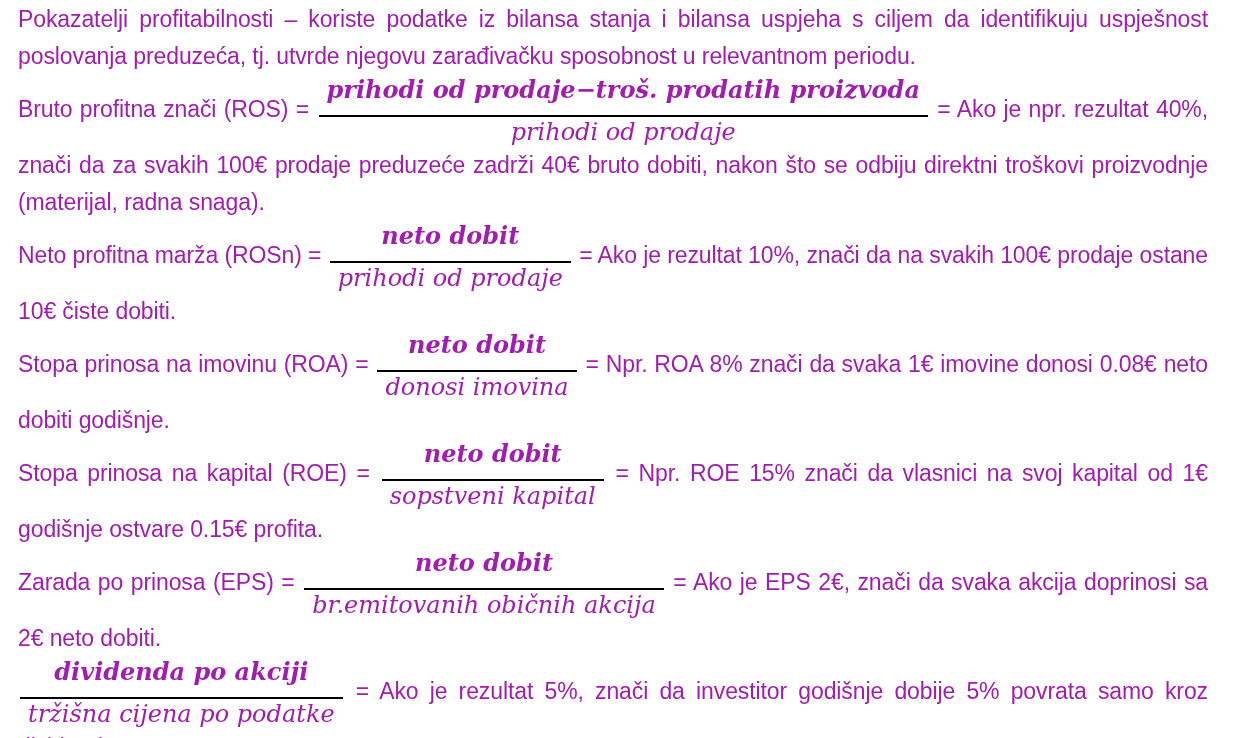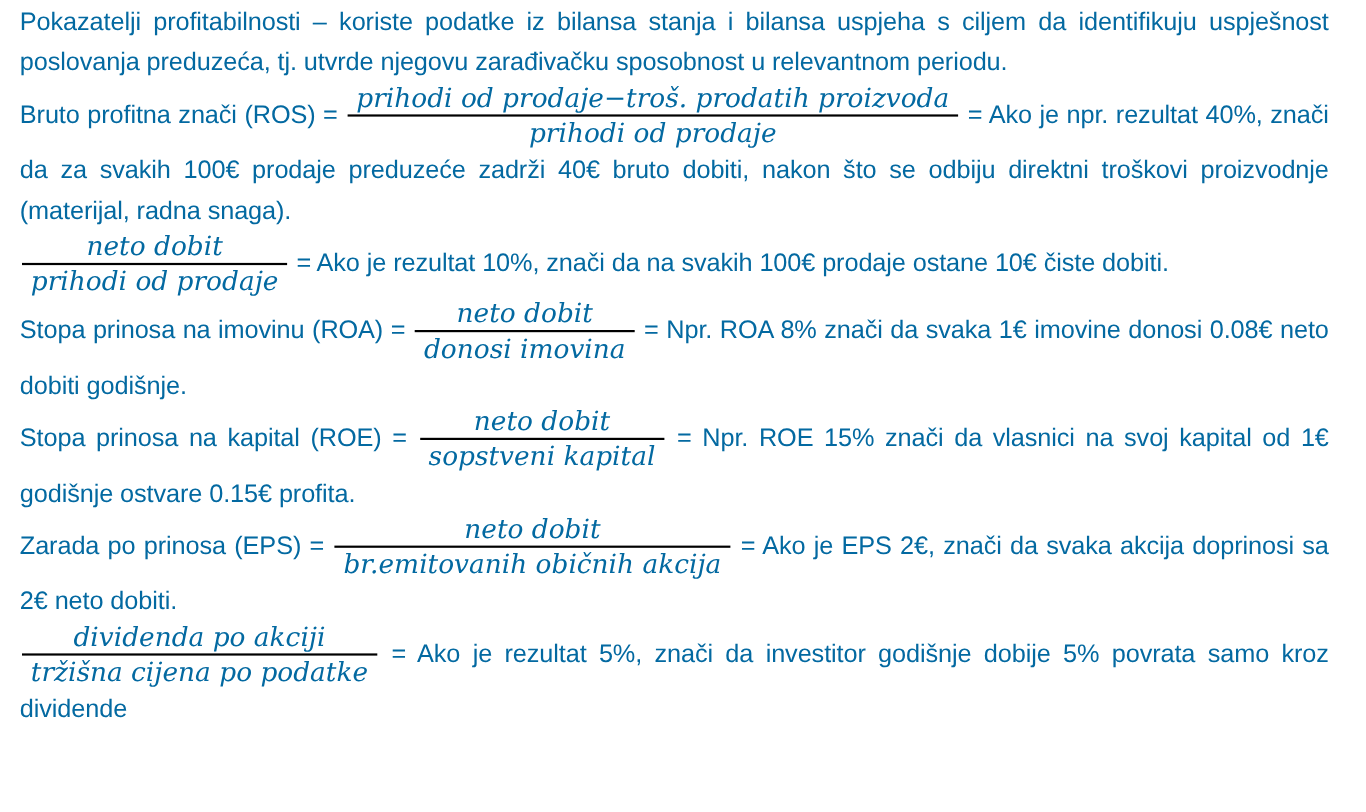--- a/index.html
+++ b/index.html
@@ -1,21 +1,21 @@
 <!DOCTYPE html>
 <html><head>
 <meta charset="utf-8">
 <style>
   html, body { margin: 0; padding: 0; background: #ffffff; }
   .page {
     width: 1226px;
     height: 738px;
     box-sizing: border-box;
     background: #ffffff;
-    color: #0369a1;
+    color: #a21caf;
     font-family: "Liberation Sans", sans-serif;
     font-size: 23px;
     line-height: 37px;
     letter-spacing: -0.1px;
     padding: 1px 18px 0 18px;
     overflow: hidden;
   }
   p.para {
     margin: 0;
     text-align: justify;
@@ -26,24 +26,25 @@
     text-align: center;
     font-family: "DejaVu Serif", serif;
     font-style: italic;
     font-size: 24px;
     letter-spacing: 0;
     line-height: normal;
     margin: 0 2px;
   }
   .frac .num {
     display: block;
-    padding: 0 8px 0 8px;
+    padding: 0 8px 11px 8px;
     border-bottom: 2.5px solid #000;
     line-height: 29px;
     white-space: nowrap;
+    font-weight: bold;
   }
   .frac .den {
     display: block;
     padding: 1px 8px 0 8px;
     line-height: 29px;
     white-space: nowrap;
   }
 </style>
 </head>
 <body>
@@ -52,20 +53,21 @@
 
   <p class="para"><span>Pokazatelji profitabilnosti – koriste podatke iz bilansa stanja i bilansa uspjeha s ciljem da identifikuju uspješnost poslovanja preduzeća, tj. utvrde njegovu zarađivačku sposobnost u relevantnom periodu.</span></p>
 
   <p class="para">
     <span>Bruto profitna znači (ROS) =</span>
     <span class="frac"><span class="num">prihodi od prodaje−troš. prodatih proizvoda</span><span class="den">prihodi od prodaje</span></span>
     <span>= Ako je npr. rezultat 40%, znači da za svakih 100€ prodaje preduzeće zadrži 40€ bruto dobiti, nakon što se odbiju direktni troškovi proizvodnje (materijal, radna snaga).</span>
   </p>
 
   <p class="para">
+    <span>Neto profitna marža (ROSn) =</span>
     <span class="frac"><span class="num">neto dobit</span><span class="den">prihodi od prodaje</span></span>
     <span>= Ako je rezultat 10%, znači da na svakih 100€ prodaje ostane 10€ čiste dobiti.</span>
   </p>
 
   <p class="para">
     <span>Stopa prinosa na imovinu (ROA) =</span>
     <span class="frac"><span class="num">neto dobit</span><span class="den">donosi imovina</span></span>
     <span>= Npr. ROA 8% znači da svaka 1€ imovine donosi 0.08€ neto dobiti godišnje.</span>
   </p>
 

